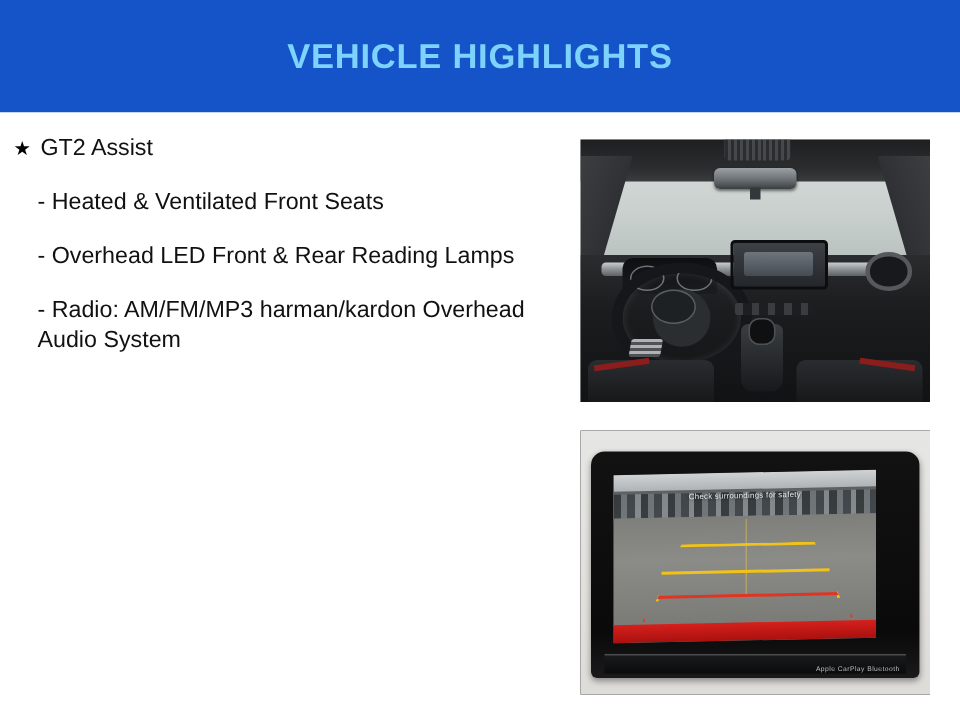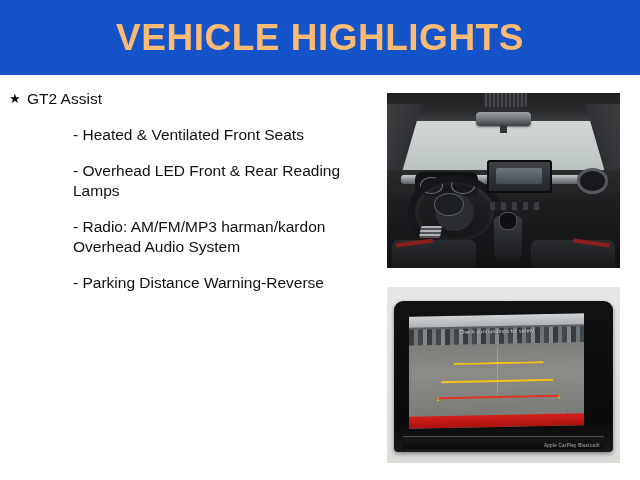--- a/index.html
+++ b/index.html
@@ -21,24 +21,24 @@
     left: 0;
     top: 0;
     width: 640px;
     height: 75px;
     background: #1454c8;
     display: flex;
     align-items: center;
     justify-content: center;
   }
   .header-title {
-    color: #fdba74;
+    color: #7dd3fc;
     font-family: "Liberation Sans", sans-serif;
     font-weight: bold;
-    font-size: 37px;
+    font-size: 23px;
     letter-spacing: 0.5px;
     line-height: 1;
     white-space: nowrap;
     text-align: right;
   }
 
   
   .content {
     position: absolute;
     left: 0;
@@ -58,21 +58,20 @@
     box-sizing: border-box;
   }
   .feature-row {
     display: flex;
     align-items: flex-start;
     padding: 0 6px 0 9px;
     margin-bottom: 16px;
   }
   .feature-row.sub {
     padding-left: 25px;
-    margin-left: 48px;
   }
   .bullet-star {
     flex: 0 0 auto;
     width: 18px;
     color: #000000;
     font-size: 13px;
     line-height: 20px;
     text-align: left;
   }
   .feature-text {
@@ -377,23 +376,20 @@
 
     <div class="feature-row sub">
       <span class="feature-text">- Overhead LED Front &amp; Rear Reading Lamps</span>
     </div>
 
     <div class="feature-row sub">
       <span class="feature-text">- Radio: AM/FM/MP3 harman/kardon Overhead Audio System</span>
     </div>
 
 
-    <div class="feature-row sub">
-      <span class="feature-text">- Parking Distance Warning-Reverse</span>
-    </div>
 
   </div>
 
   <div class="photo photo-interior">
     <div class="int-sky"></div>
     <div class="int-roof"></div>
     <div class="int-vent-top"></div>
     <div class="int-pillar-l"></div>
     <div class="int-pillar-r"></div>
     <div class="int-mirror"></div>

